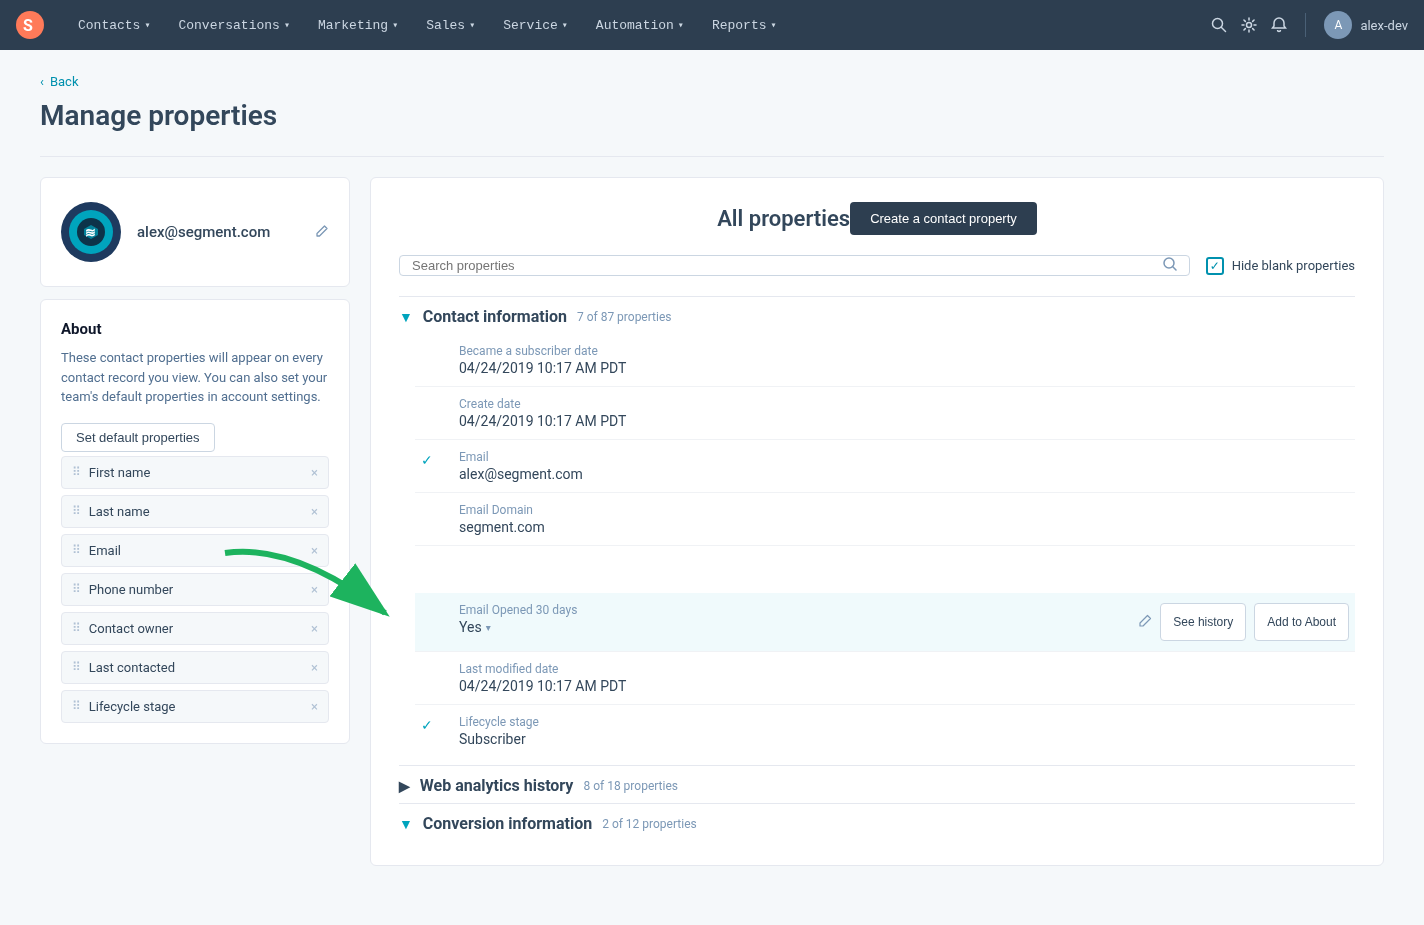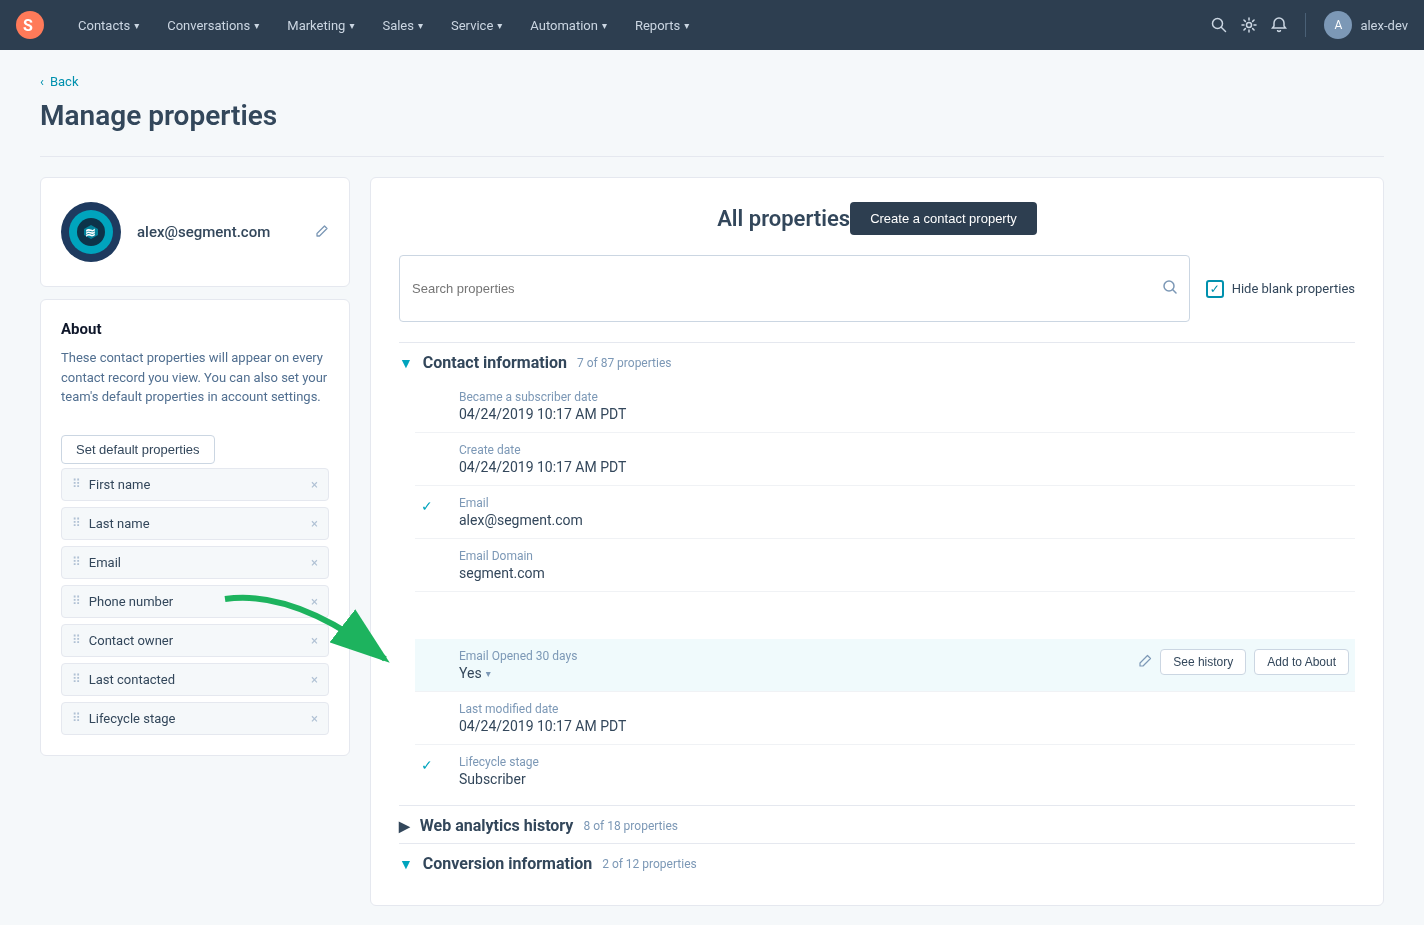--- a/index.html
+++ b/index.html
@@ -18,20 +18,21 @@
       margin-right: 20px;
       display: flex;
       align-items: center;
     }
     .topnav-logo svg { width: 28px; height: 28px; }
     .topnav-items {
       display: flex;
       align-items: flex-start;
       flex: 1;
       gap: 0;
+      font-family: Liberation Mono, monospace;
     }
     .topnav-item {
       color: #cbd6e2;
       font-size: 13px;
       padding: 0 14px;
       height: 50px;
       display: flex;
       align-items: center;
       cursor: pointer;
       gap: 4px;
@@ -166,21 +167,21 @@
     .about-title {
       font-size: 15px;
       font-weight: 700;
       color: #0f172a;
       margin-bottom: 10px;
     }
     .about-text {
       font-size: 13px;
       color: #516f90;
       line-height: 1.5;
-      margin-bottom: 28px;
+      margin-bottom: 16px;
     }
     .set-default-btn {
       display: inline-flex;
       align-items: center;
       border: 1px solid #cbd6e2;
       border-radius: 4px;
       background: #fff;
       padding: 6px 14px;
       font-size: 13px;
       color: #33475b;
@@ -255,21 +256,21 @@
       align-items: center;
       gap: 16px;
       margin-bottom: 20px;
     }
     .search-box {
       flex: 1;
       display: flex;
       align-items: center;
       border: 1px solid #cbd6e2;
       border-radius: 4px;
-      padding: 24px 12px;
+      padding: 1px 12px;
       background: #fff;
       gap: 8px;
     }
     .search-box input {
       border: none;
       outline: none;
       font-size: 13px;
       color: #33475b;
       flex: 1;
       background: transparent;
@@ -365,21 +366,21 @@
     .dropdown-arrow { font-size: 10px; color: #7c98b6; }
     .prop-actions {
       display: flex;
       align-items: center;
       gap: 8px;
       flex-shrink: 0;
     }
     .prop-action-btn {
       border: 1px solid #cbd6e2;
       border-radius: 4px;
-      padding: 5px 12px;
+      padding: 11px 12px;
       font-size: 12px;
       color: #33475b;
       background: #fff;
       cursor: pointer;
       white-space: nowrap;
     }
     .prop-edit-icon {
       color: #7c98b6;
       cursor: pointer;
       font-size: 14px;

